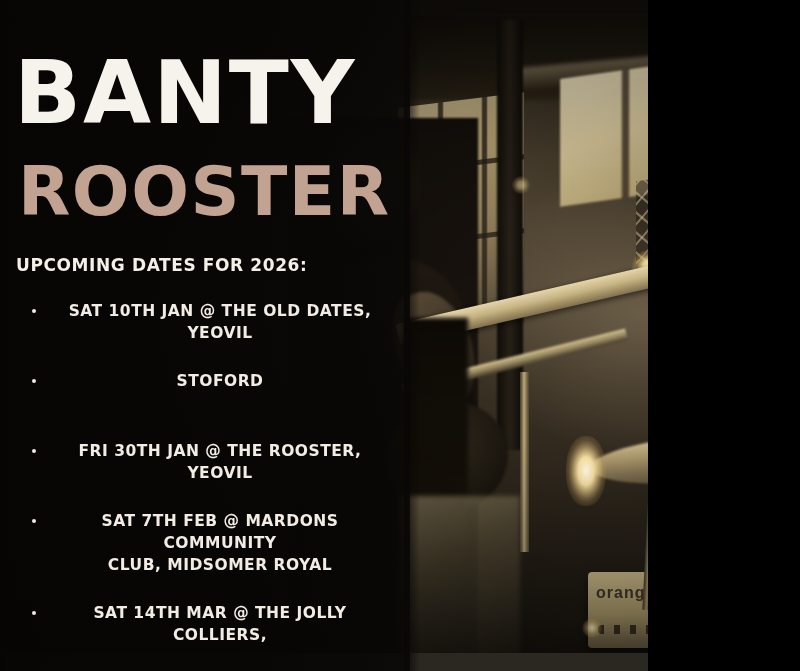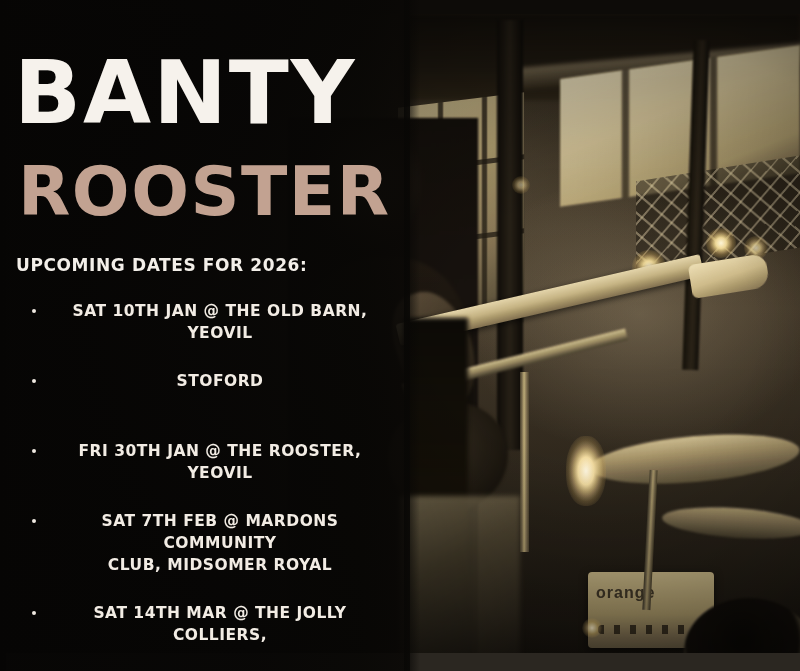--- a/index.html
+++ b/index.html
@@ -6,21 +6,21 @@
     margin: 0;
     padding: 0;
     background: #000;
   }
   body {
     font-family: "Liberation Sans", sans-serif;
   }
 
   .poster {
     position: relative;
-    width: 800px;
+    width: 648px;
     height: 671px;
     overflow: hidden;
     background: #14532d;
   }
 
   
   .photo {
     position: absolute;
     inset: 0;
     overflow: hidden;
@@ -503,21 +503,21 @@
     <div class="band-name-1">BANTY</div>
 
     <div class="band-name-2">ROOSTER</div>
 
     <div class="dates-heading">UPCOMING DATES FOR 2026:</div>
 
     <ul class="dates-list">
 
       <li class="date-item">
         <span class="date-bullet"></span>
-        <span class="date-text">SAT 10TH JAN @ THE OLD BARN,</span>
+        <span class="date-text">SAT 10TH JAN @ THE OLD DATES,</span>
         <span class="date-text">YEOVIL</span>
       </li>
 
       <li class="date-item">
         <span class="date-bullet"></span>
         <span class="date-text">STOFORD</span>
       </li>
 
       <li class="date-item">
         <span class="date-bullet"></span>

